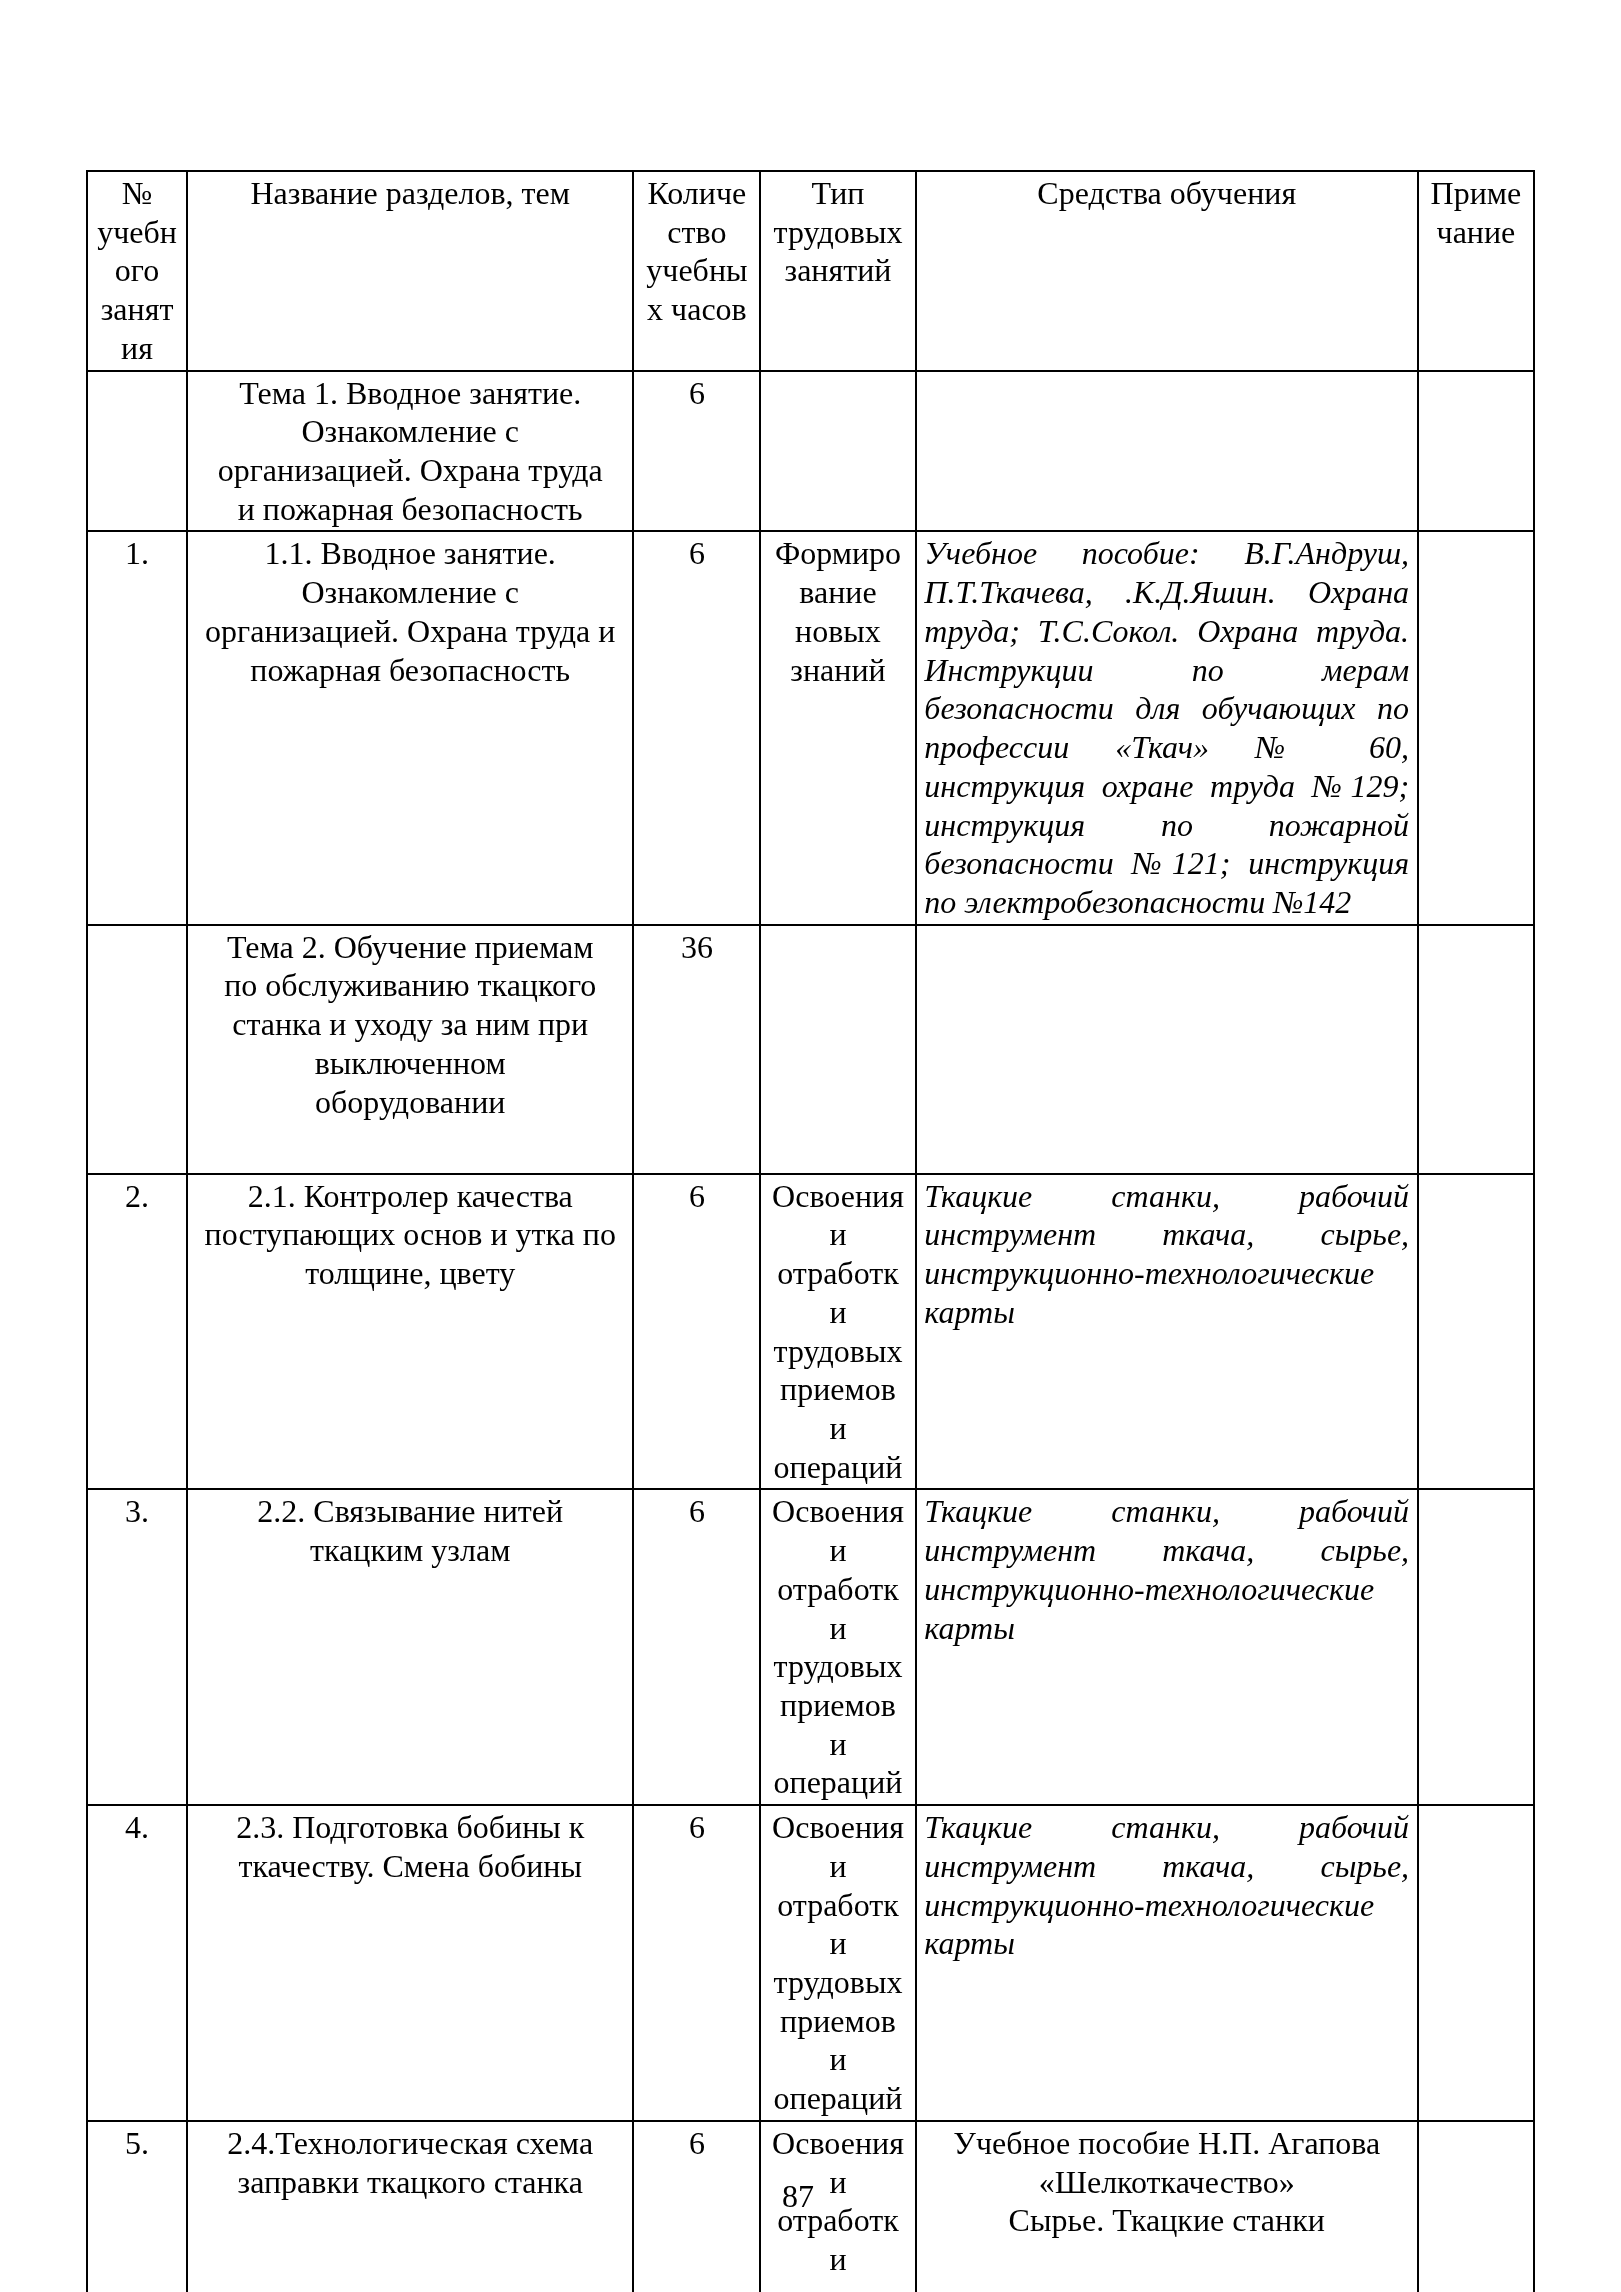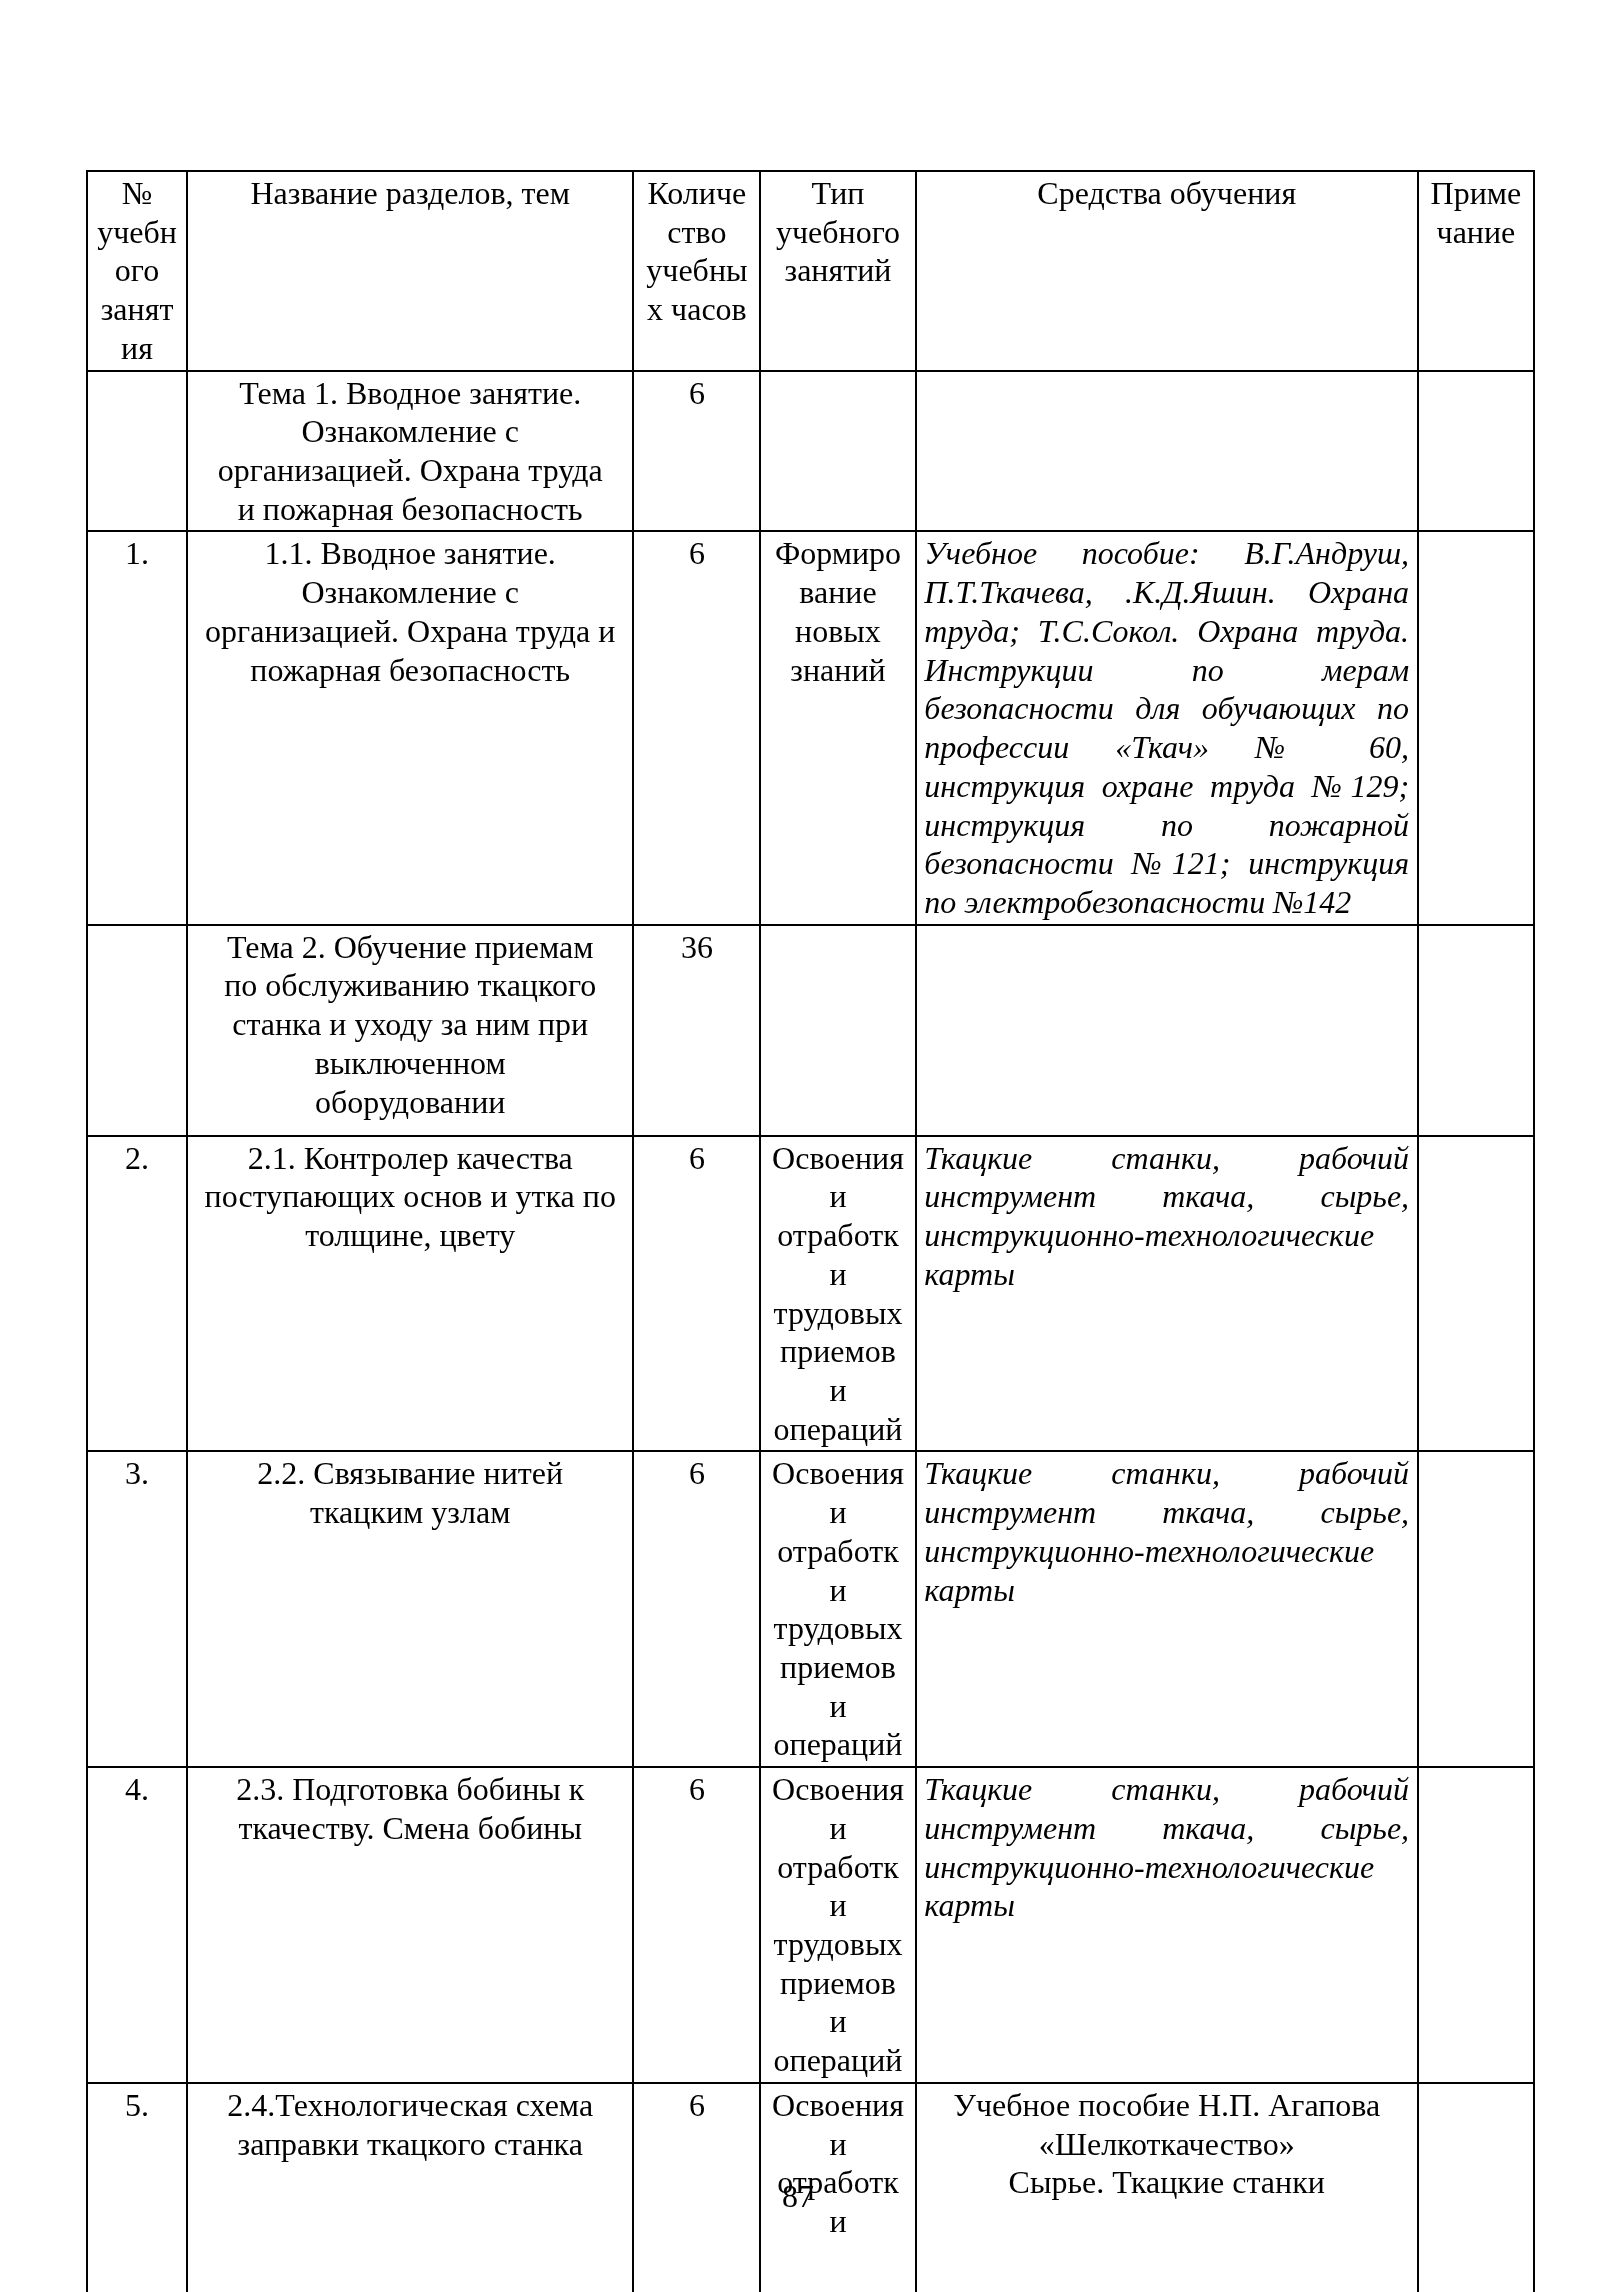--- a/index.html
+++ b/index.html
@@ -73,21 +73,21 @@
 учебн
 ого
 занят
 ия</th>
     <th>Название разделов, тем</th>
     <th>Количе
 ство
 учебны
 х часов</th>
     <th>Тип
-учебного
+трудовых
 занятий</th>
     <th>Средства обучения</th>
     <th>Приме
 чание</th>
   </tr>
 
   <tr style="height:160px">
     <td class="c-center"></td>
     <td class="c-left bold">Тема 1. Вводное занятие.
 Ознакомление с
@@ -107,21 +107,21 @@
 пожарная безопасность</td>
     <td class="c-center">6</td>
     <td class="c-center">Формиро
 вание
 новых
 знаний</td>
     <td class="c-just">Учебное пособие: В.Г.Андруш, П.Т.Ткачева, .К.Д.Яшин. Охрана труда; Т.С.Сокол. Охрана труда. Инструкции по мерам безопасности для обучающих по профессии «Ткач» № 60, инструкция охране труда №129; инструкция по пожарной безопасности №121; инструкция по электробезопасности №142</td>
     <td></td>
   </tr>
 
-  <tr style="height:211px">
+  <tr style="height:249px">
     <td class="c-center"></td>
     <td class="c-left bold">Тема 2. Обучение приемам
 по обслуживанию ткацкого
 станка и уходу за ним при
 выключенном
 оборудовании</td>
     <td class="c-center bold">36</td>
     <td class="c-center"></td>
     <td class="c-just"></td>
     <td></td>

